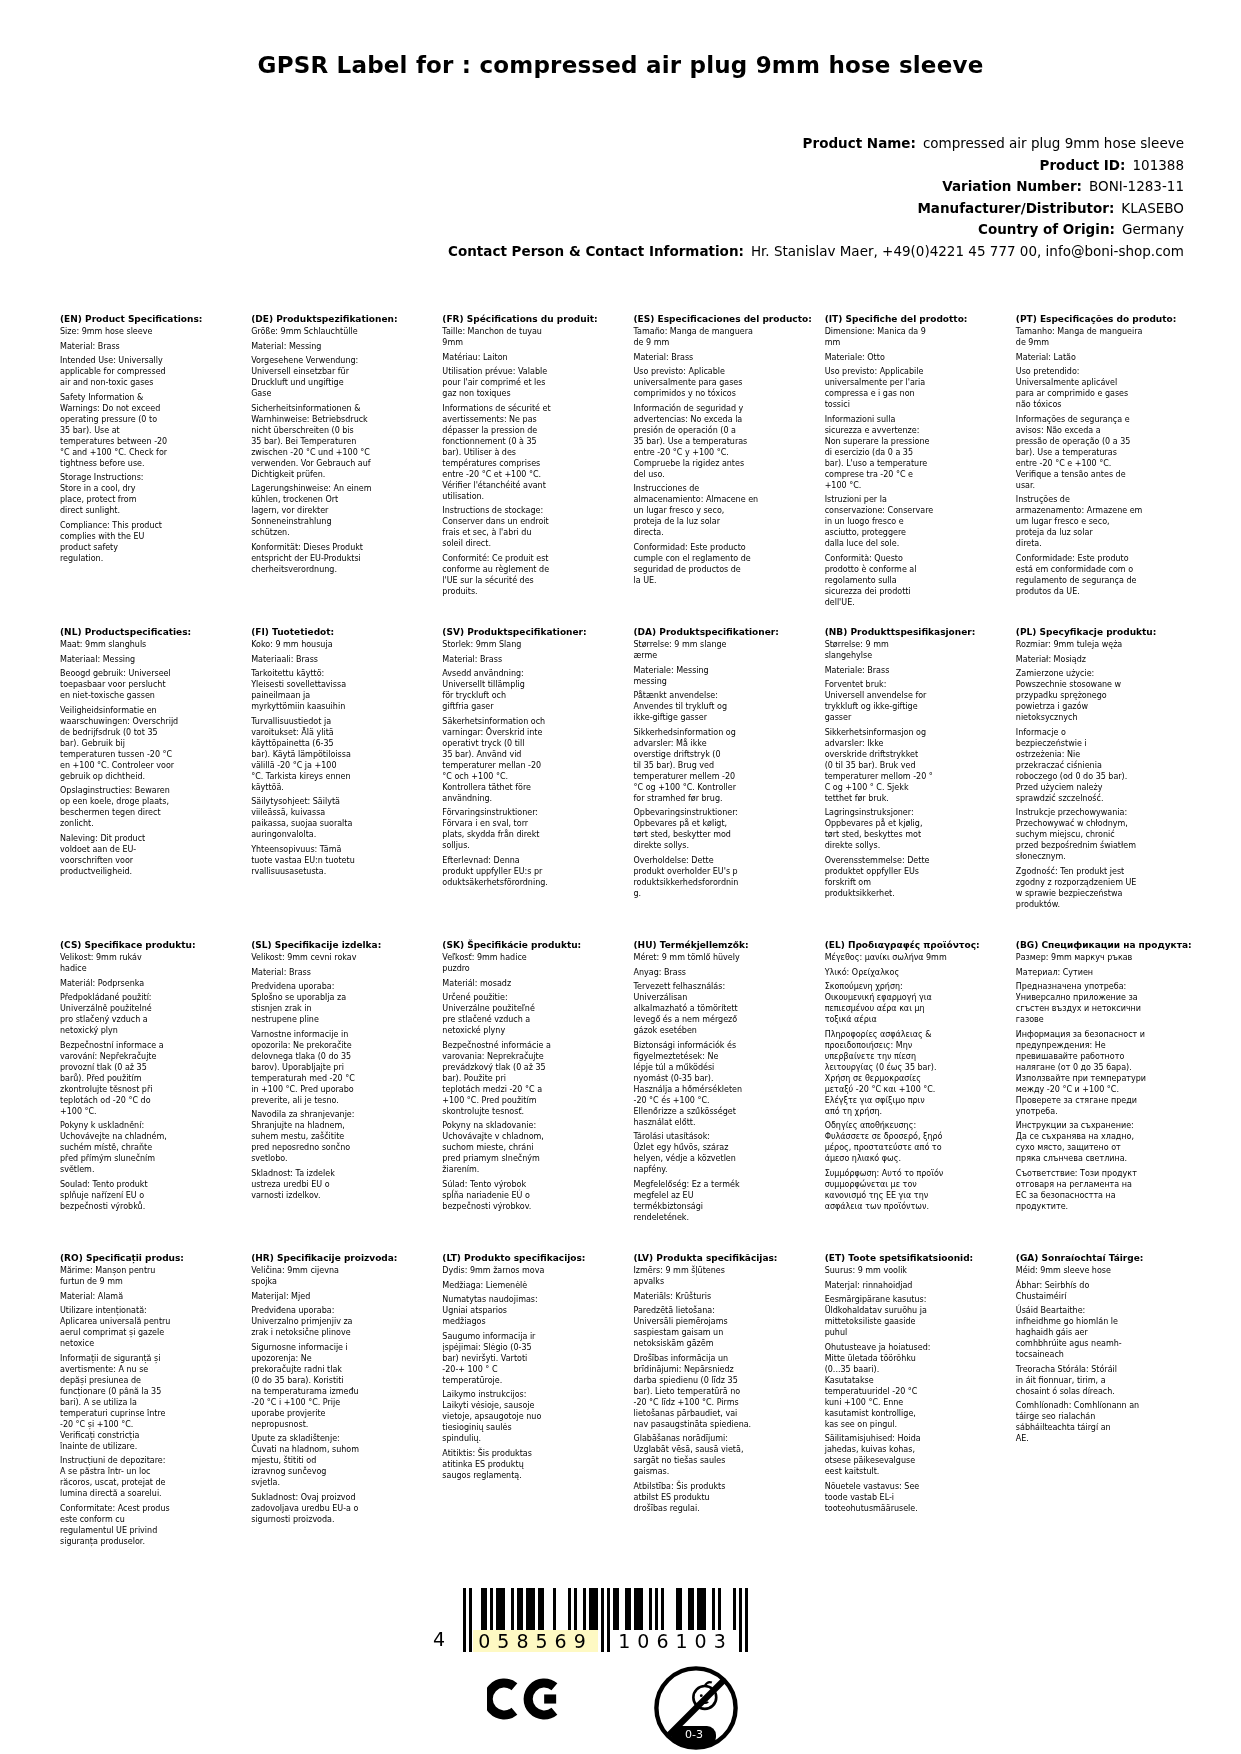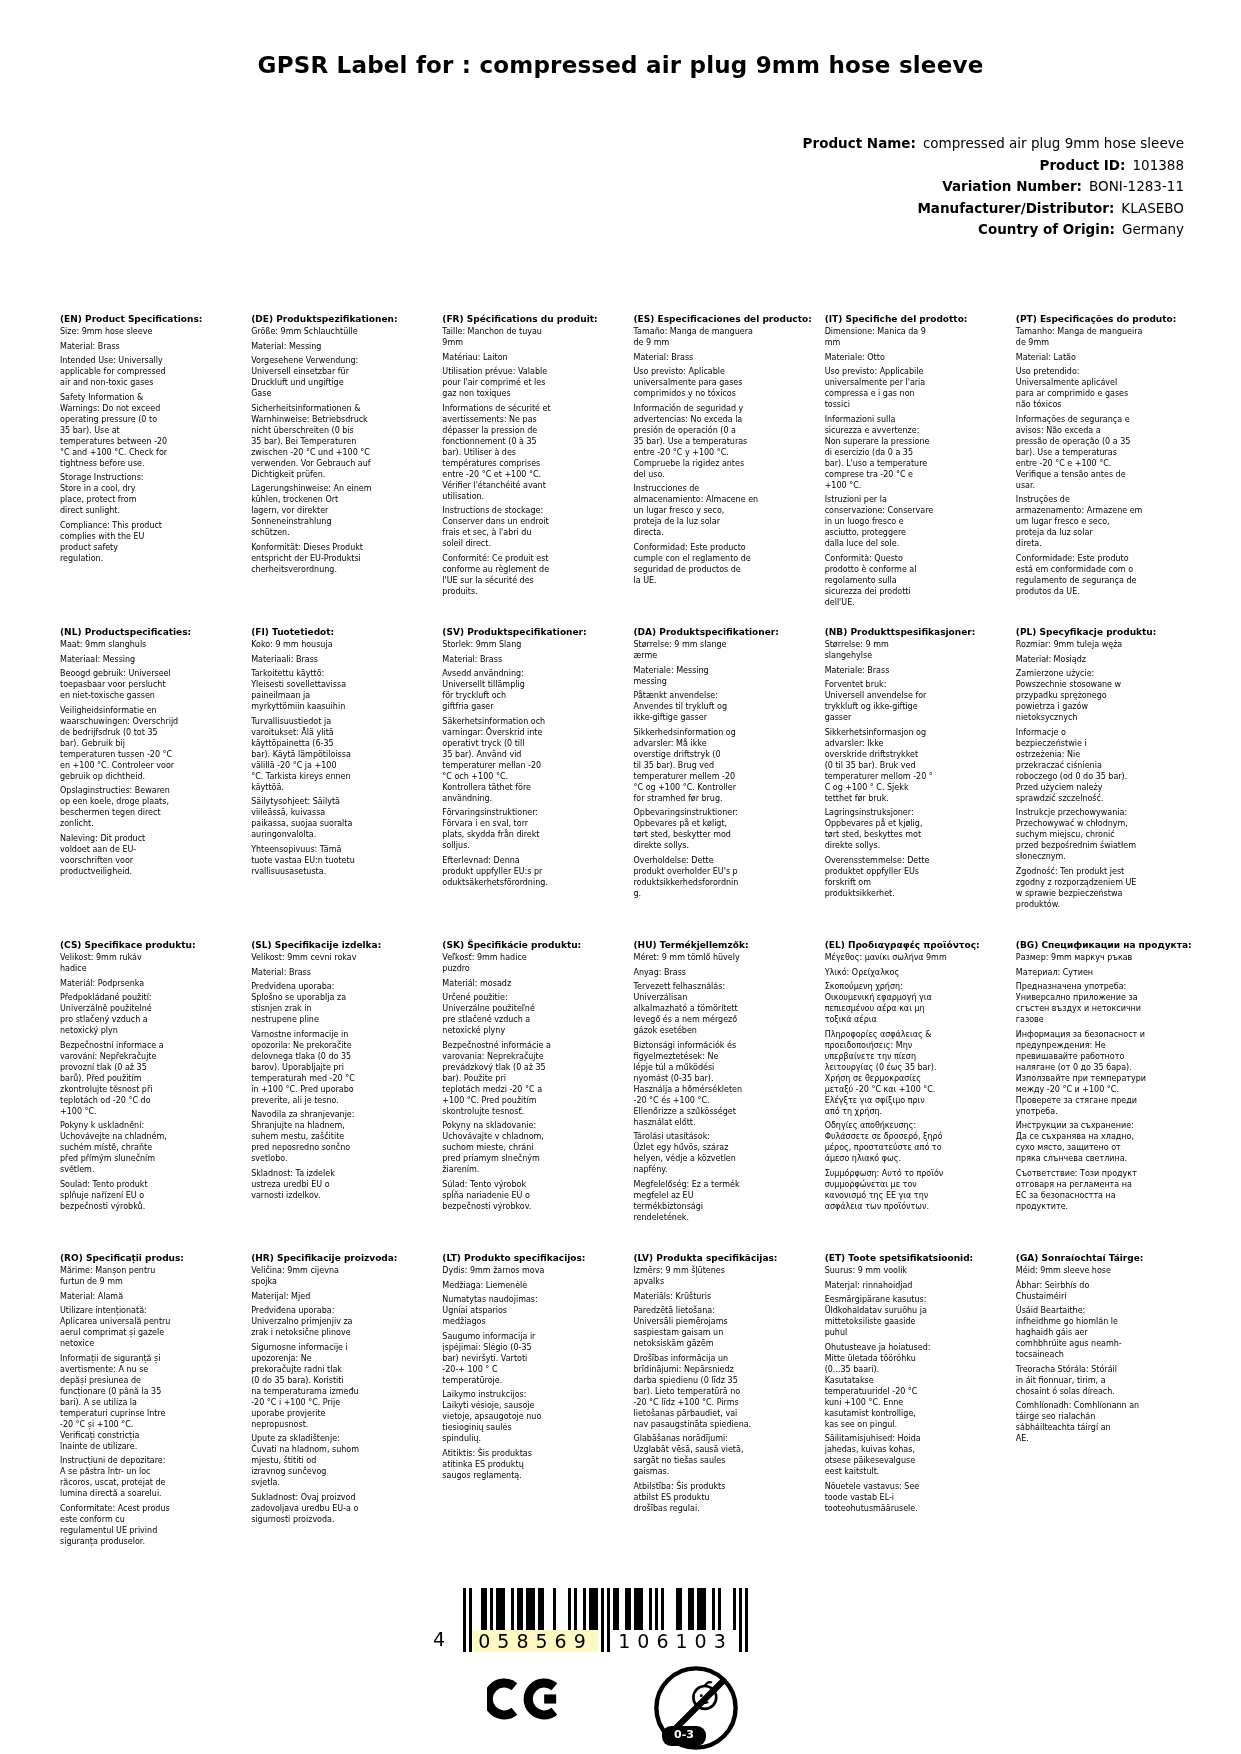--- a/index.html
+++ b/index.html
@@ -22,37 +22,38 @@
   .spec-cell { overflow:visible; }
   .spec-cell h3 { font-size:9px; font-weight:bold; margin:0 0 2px 0; white-space:nowrap; }
   .spec-cell p { font-size:8px; line-height:11px; margin:0 0 3.5px 0; white-space:pre-line; }
   .barcode { position:absolute; left:463px; top:1588px; width:285px; height:66px; }
   .bc-first { position:absolute; left:-30px; top:40px; font-size:19px; }
   .bc-left  { position:absolute; left:10px;  top:42px; width:125px; text-align:center; font-size:19px; letter-spacing:7px; background:#fef9c3; }
   .bc-right { position:absolute; left:150px; top:42px; width:125px; text-align:center; font-size:19px; letter-spacing:7px; background:#fff; }
   .ce-mark { position:absolute; left:487px; top:1670px; }
   .age-mark { position:absolute; left:652px; top:1664px; }
   .age-label {
-    position:absolute; left:10px; top:62px; width:44px; height:20px; background:#000;
-    border-radius:9px; color:#fff; font-size:11px; font-weight:bold; text-align:center; line-height:17px;
+    position:absolute; left:20px; top:62px; width:44px; height:20px; background:#000;
+    border-radius:9px; color:#fff; font-size:11px; font-weight:normal; text-align:center; line-height:17px;
   }
 </style>
 </head>
 <body>
 
 <div class="page">
 
   <h1 class="title">GPSR Label for : compressed air plug 9mm hose sleeve</h1>
 
   <div class="product-info" id="product-info">
       <div class="pi-row"><span class="pi-label">Product Name:</span><span class="pi-value">compressed air plug 9mm hose sleeve</span></div>
       <div class="pi-row"><span class="pi-label">Product ID:</span><span class="pi-value">101388</span></div>
       <div class="pi-row"><span class="pi-label">Variation Number:</span><span class="pi-value">BONI-1283-11</span></div>
       <div class="pi-row"><span class="pi-label">Manufacturer/Distributor:</span><span class="pi-value">KLASEBO</span></div>
       <div class="pi-row"><span class="pi-label">Country of Origin:</span><span class="pi-value">Germany</span></div>
+      <div class="pi-row"><span class="pi-label">Contact Person &amp; Contact Information:</span><span class="pi-value">Hr. Stanislav Maer, +49(0)4221 45 777 00, info@boni-shop.com</span></div>
     </div>
 
   <div class="spec-grid" id="spec-grid">
       <div class="spec-cell">
         <h3>(EN) Product Specifications:</h3>
         <p>Size: 9mm hose sleeve</p>
         <p>Material: Brass</p>
         <p>Intended Use: Universally
 applicable for compressed
 air and non-toxic gases</p>

